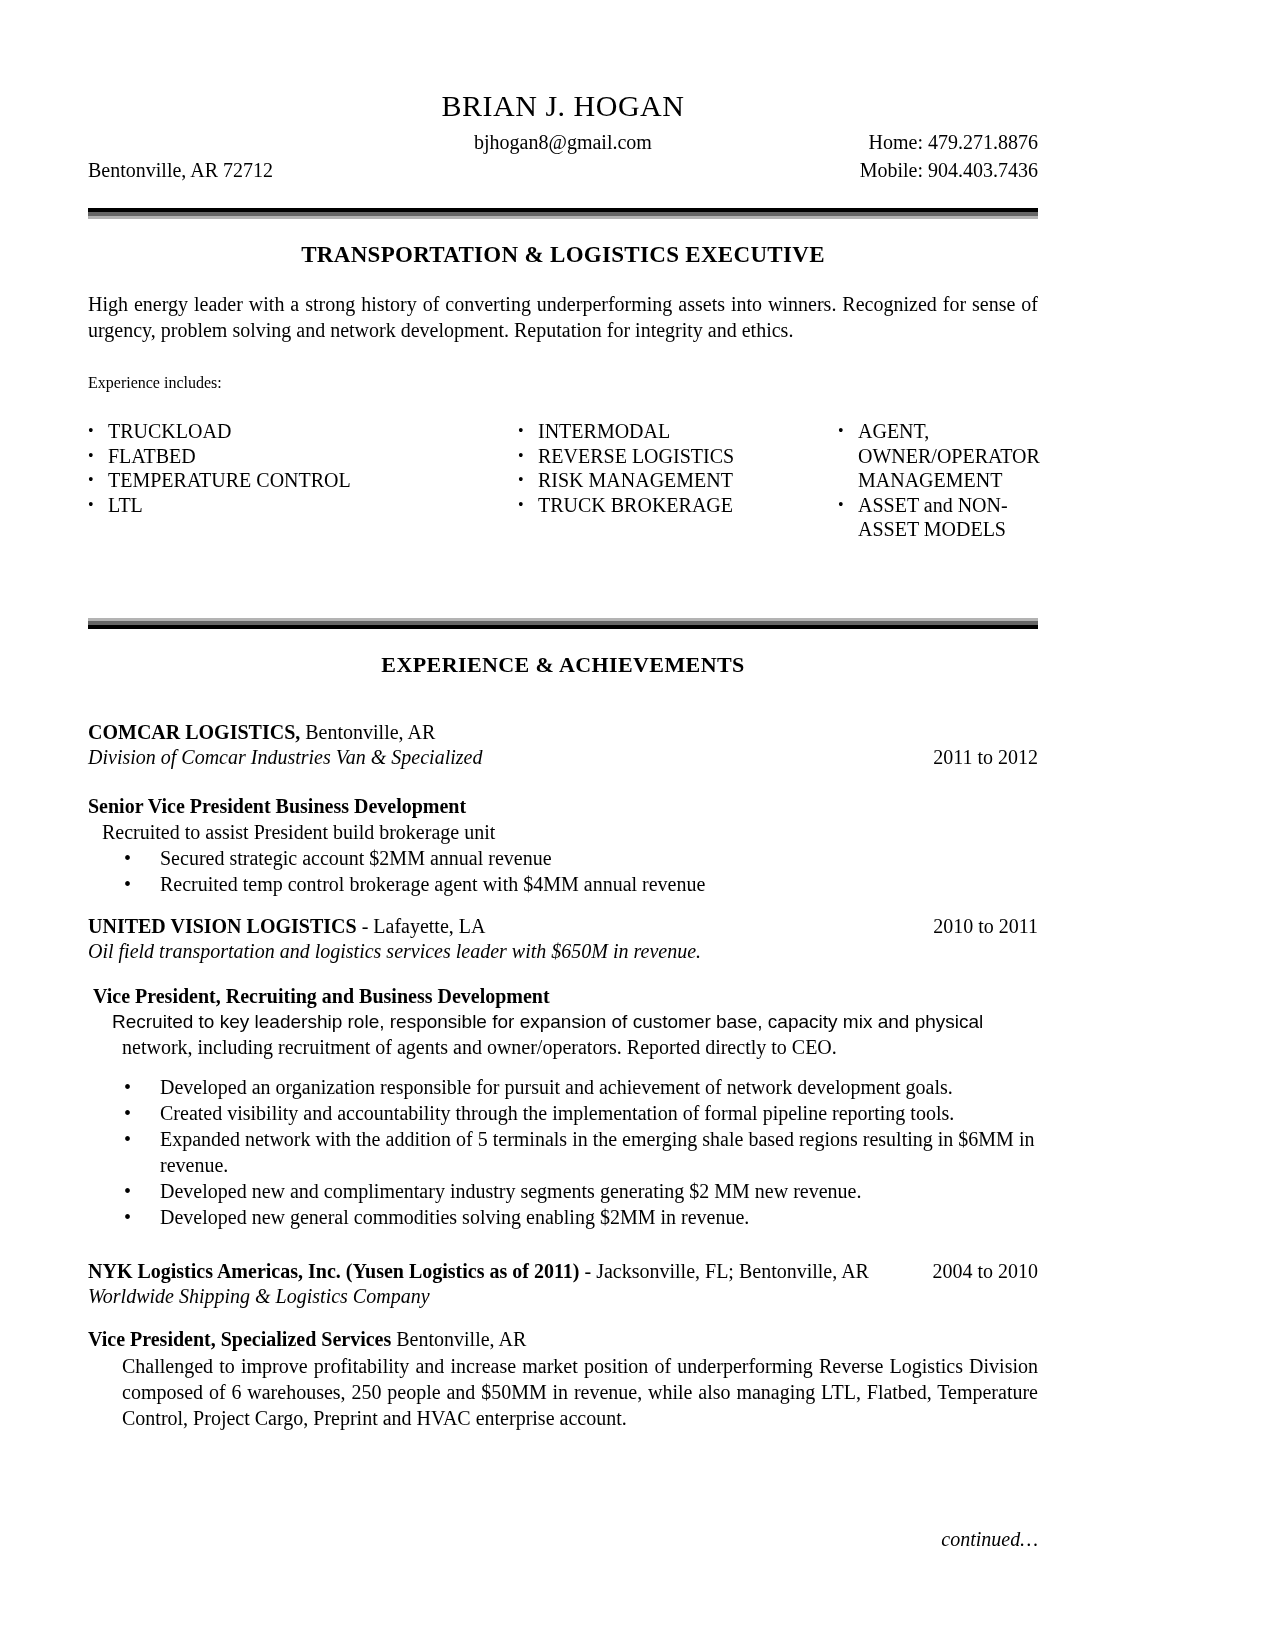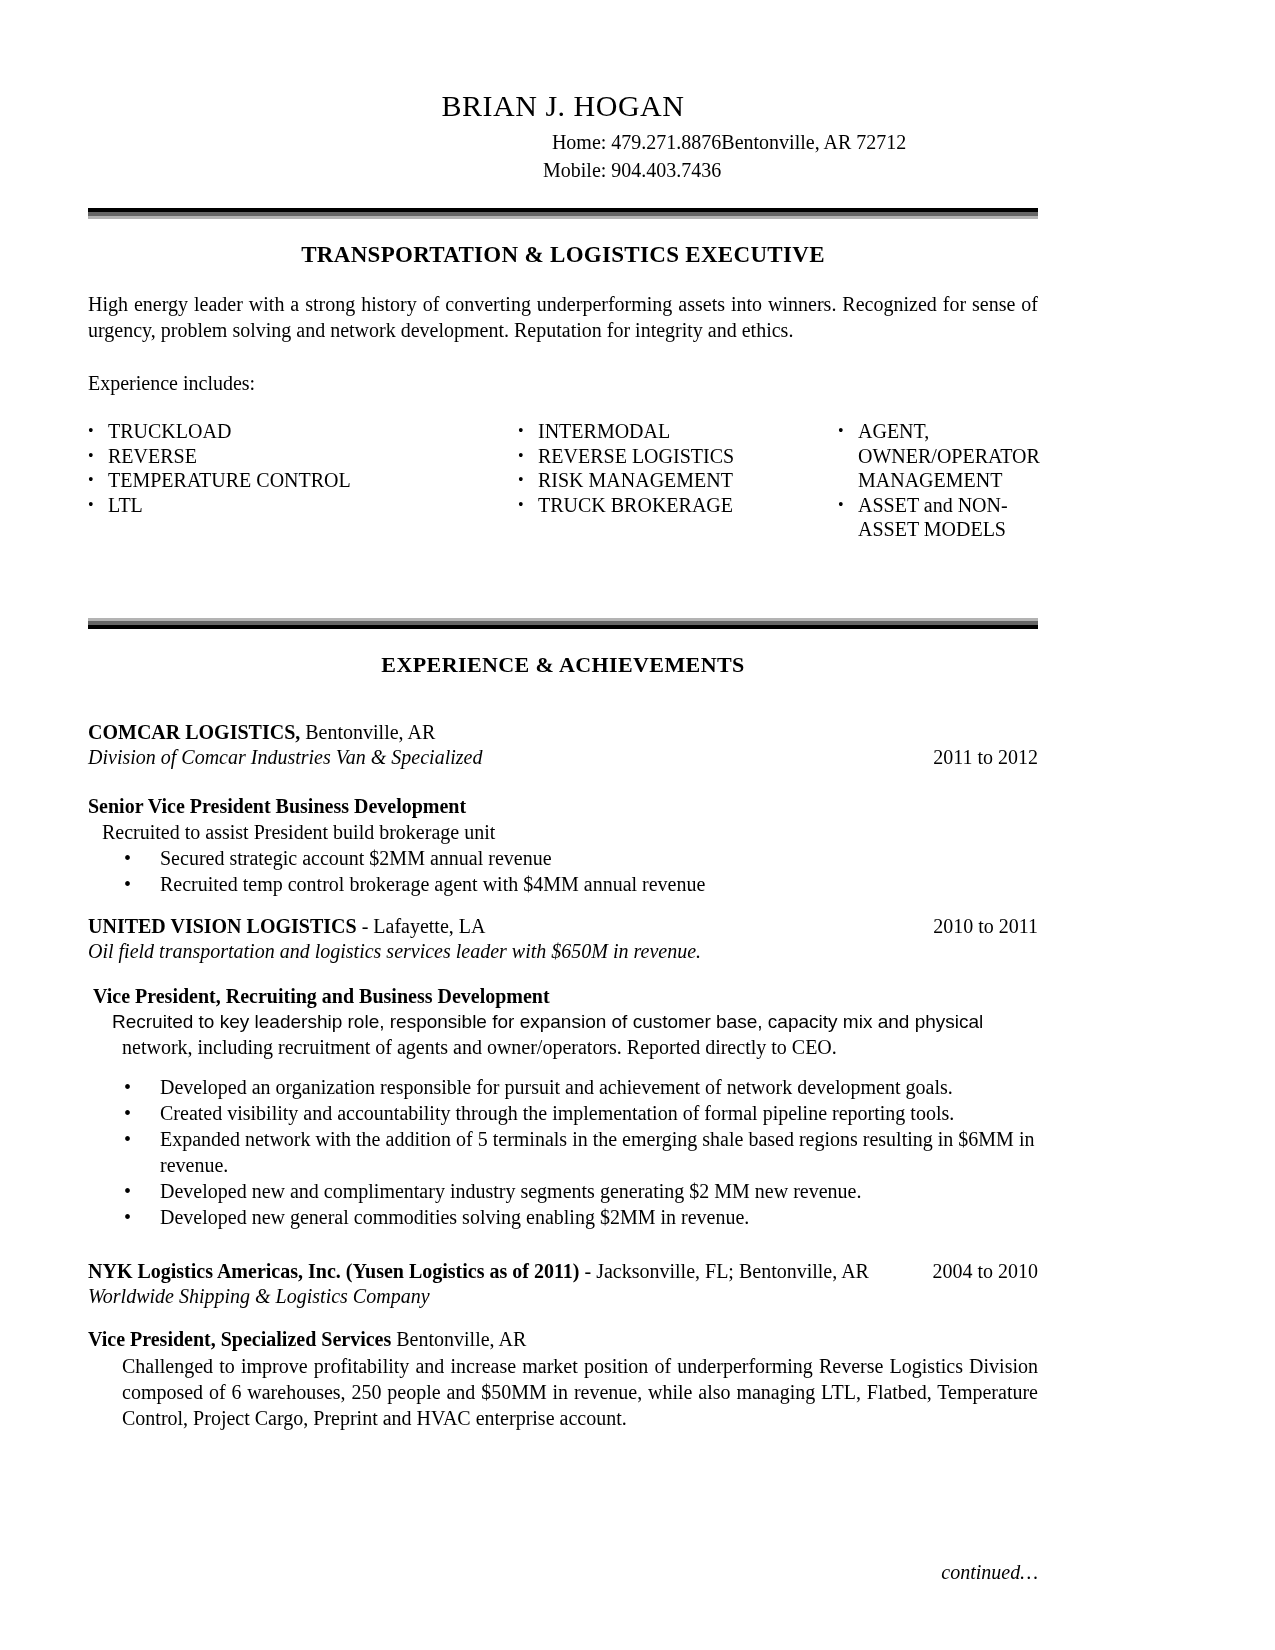--- a/index.html
+++ b/index.html
@@ -61,21 +61,21 @@
     line-height:27px;
   }
   .summary {
     margin-top:22px;
     font-size:20px;
     line-height:26px;
     text-align:justify;
   }
   .exp-includes {
     margin-top:28px;
-    font-size:20px;
+    font-size:16px;
     line-height:24px;
   }
   .cap-columns {
     margin-top:24px;
     display:grid;
     grid-template-columns:430px 320px 1fr;
   }
   .cap-col { list-style:none; }
   .cap-item {
     display:flex;
@@ -137,35 +137,36 @@
   .nyk-role-row { margin-top:18px; line-height:27px; }
   .nyk-para {
     padding-left:34px;
     line-height:26px;
     text-align:justify;
   }
 
   .continued {
     position:absolute;
     right:145px;
-    top:1561px;
+    top:1528px;
     font-size:20px;
     font-style:italic;
     font-family:"Liberation Serif", serif;
   }
   .comcar-role { margin-top:22px; }
 </style>
 </head>
 <body>
 
 <div class="page">
 
   <div class="name">BRIAN J. HOGAN</div>
   <div class="contact-grid">
     <div class="c-left"></div>
+    <div class="c-center">bjhogan8@gmail.com</div>
     <div class="c-right">Home: 479.271.8876</div>
     <div class="c-left">Bentonville, AR 72712</div>
     <div class="c-center"></div>
     <div class="c-right">Mobile: 904.403.7436</div>
   </div>
 
   <div class="rule">
     <div class="b1"></div>
       <div class="b2"></div>
       <div class="b3"></div>
@@ -176,21 +177,21 @@
   <div class="exp-includes">Experience includes:</div>
 
   <div class="cap-columns">
     <ul class="cap-col">
       <li class="cap-item">
           <span class="blt">•</span>
           <span class="txt">TRUCKLOAD</span>
         </li>
       <li class="cap-item">
           <span class="blt">•</span>
-          <span class="txt">REVERSE</span>
+          <span class="txt">FLATBED</span>
         </li>
       <li class="cap-item">
           <span class="blt">•</span>
           <span class="txt">TEMPERATURE CONTROL</span>
         </li>
       <li class="cap-item">
           <span class="blt">•</span>
           <span class="txt">LTL</span>
         </li>
     </ul>

